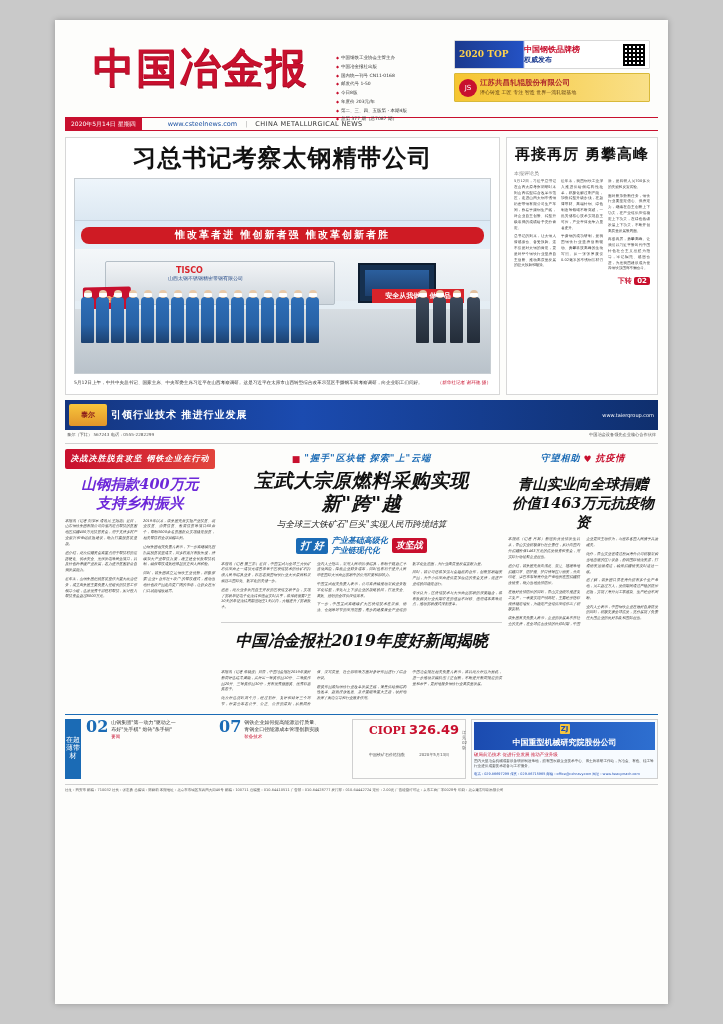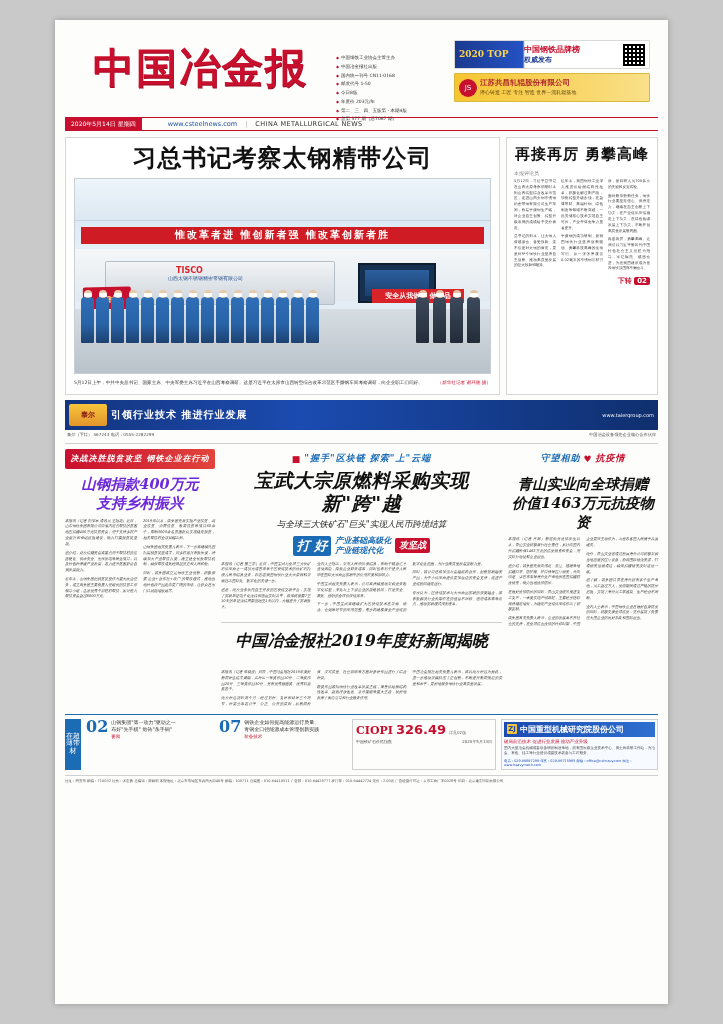--- a/index.html
+++ b/index.html
@@ -152,20 +152,21 @@
     background: linear-gradient(180deg,#eef5fb,#dce8f2);
     border-bottom: 1px solid #c6d3de;
   }
   .photo .banner {
     position: absolute; left: 6px; right: 6px; top: 48px; height: 17px;
     background: #cf1b24;
     color: #fff; font-weight: bold; font-size: 10px;
     display: flex; align-items: center; justify-content: center;
     letter-spacing: 2px;
     font-family: "DejaVu Serif", serif;
+    border-radius: 8px;
   }
   .photo .wall {
     position: absolute; left: 0; right: 0; top: 70px; height: 52px;
     background: linear-gradient(180deg,#f4f7f9,#e2e9ef);
   }
   .photo .machine {
     position:absolute; left: 30px; top: 82px; width: 230px; height: 44px;
     background: linear-gradient(180deg,#f2f4f6,#cdd5dc);
     border: 1px solid #b5bfc7; border-radius: 2px;
   }
@@ -317,21 +318,21 @@
   }
   .hl-right {
     font-family:"DejaVu Serif",serif; font-weight:bold; font-size:14.5px;
     text-align:center; line-height:1.3; color:#111; margin: 6px 0 6px 0;
   }
   .col2 { column-count: 2; column-gap: 6px; }
   .col3 { column-count: 3; column-gap: 6px; }
 
   .badge-row { display:flex; align-items:center; gap:4px; justify-content:center; margin: 4px 0 6px 0; }
   .badge-blue {
-    background:#1b6bb5; color:#fff; font-size:13px; font-weight:bold;
+    background:#1b6bb5; color:#fff; font-size:10px; font-weight:bold;
     padding:1px 4px; border-radius:2px;
   }
   .badge-txt { font-size: 8px; color:#1b6bb5; font-weight:bold; line-height:1.25; }
   .badge-red {
     background:#c8102e; color:#fff; font-size:9px; font-weight:bold;
     padding:1px 4px; border-radius:2px;
   }
 
   .mid-head2 {
     font-family:"DejaVu Serif",serif; font-weight:bold; font-size:16px;
@@ -354,33 +355,33 @@
     line-height:1.1; padding: 2px 0;
   }
   .bt-item { display:flex; gap:3px; align-items:flex-start; width: 128px; }
   .bt-num {
     color:#1b6bb5; font-size:16px; font-weight:bold; font-family:"DejaVu Serif",serif;
     line-height:1;
   }
   .bt-txt { font-size:5px; line-height:1.5; color:#333; }
   .bt-tag { font-size:4.5px; color:#c8102e; }
   .ciopi {
-    width: 144px; border:1px solid #d0d0d0; padding:2px 3px;text-align:center;
+    width: 114px; border:1px solid #d0d0d0; padding:2px 16px;
   }
   .ciopi .c-top { display:flex; align-items:baseline; gap:3px; }
   .ciopi .c-name { color:#c8102e; font-weight:bold; font-size:11px; font-family:"DejaVu Serif",serif;}
   .ciopi .c-val { color:#c8102e; font-weight:bold; font-size:13px; }
   .ciopi .c-unit { font-size:4px; color:#666; }
   .ciopi .c-sub { font-size:4px; color:#555; display:flex; justify-content:space-between; margin-top:2px;}
   .ad-bot {
     flex: 1; border:1px solid #d0d0d0; background:#f7fbff; padding:2px;
   }
   .ad-bot .ab-head {
     background: linear-gradient(90deg,#1b4bb0,#2e6fd0); color:#fff;
-    font-size:8px; font-weight:bold; padding:2px 3px; display:flex; align-items:center; gap:3px;
+    font-size:8px; font-weight:bold; padding:2px 3px; display:flex; align-items:center; gap:3px;flex-direction:column;
   }
   .ad-bot .ab-head .sq { width:10px;height:10px;background:#f7c63c;color:#1b4bb0;font-size:7px;
       display:flex;align-items:center;justify-content:center;border-radius:1px;}
   .ad-bot .ab-sub { font-size:4.5px; color:#c8102e; margin-top:2px; }
   .ad-bot .ab-body { font-size:3.6px; color:#444; line-height:1.5; margin-top:2px; }
   .ad-bot .ab-foot { font-size:3.4px; color:#1b4bb0; margin-top:2px; }
 
   .footer {
     margin: 5px 10px 0 10px;
     border-top: 1px solid #d0d0d0;

